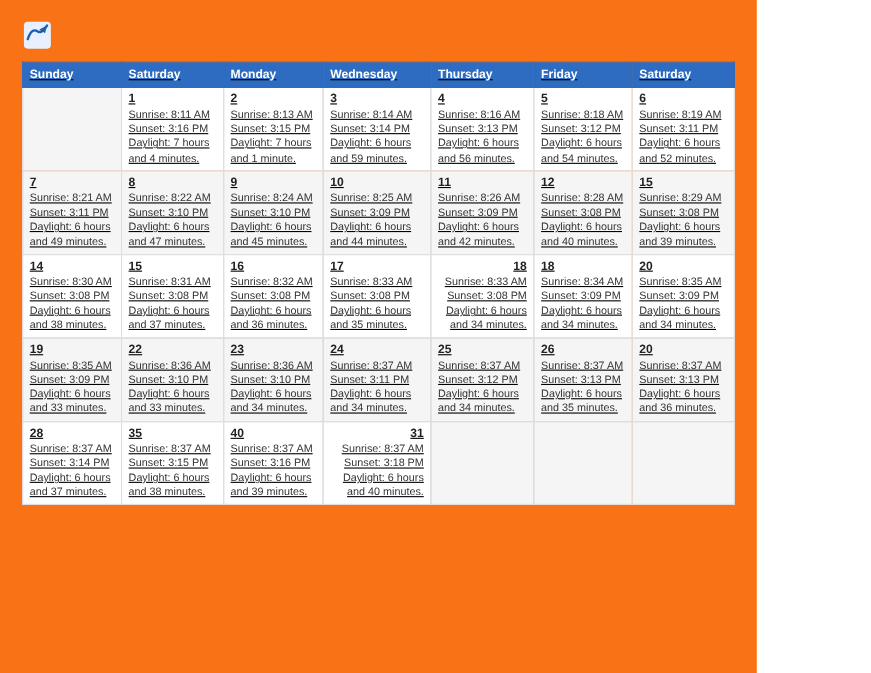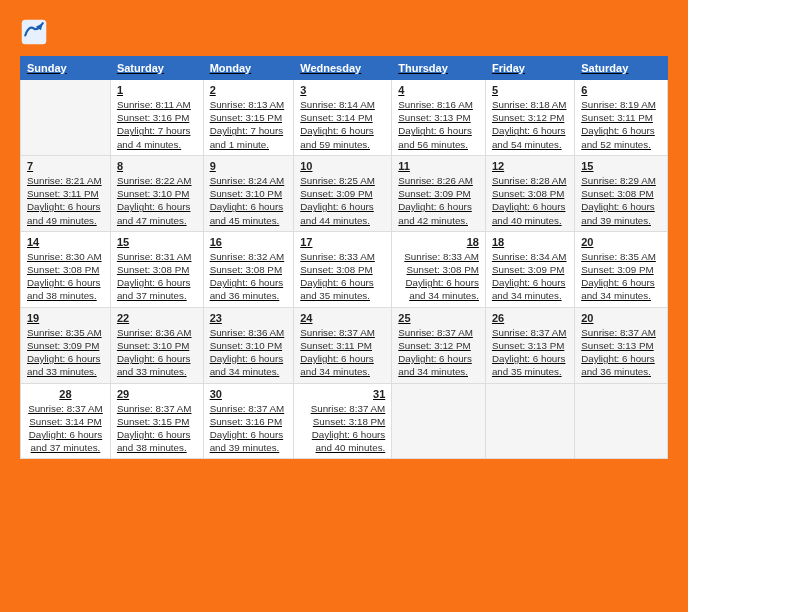--- a/index.html
+++ b/index.html
@@ -250,30 +250,30 @@
           <td style="background: rgb(245, 245, 245);">
             <span class="day-num">26</span>
             <div class="day-info">Sunrise: 8:37 AM<br>Sunset: 3:13 PM<br>Daylight: 6 hours<br>and 35 minutes.</div>
           </td>
           <td style="background: rgb(245, 245, 245);">
             <span class="day-num">20</span>
             <div class="day-info">Sunrise: 8:37 AM<br>Sunset: 3:13 PM<br>Daylight: 6 hours<br>and 36 minutes.</div>
           </td>
         </tr>
         <tr>
-          <td style="background: rgb(255, 255, 255); text-align: center;">
+          <td style="background: rgb(255, 255, 255);">
             <span class="day-num">28</span>
             <div class="day-info">Sunrise: 8:37 AM<br>Sunset: 3:14 PM<br>Daylight: 6 hours<br>and 37 minutes.</div>
           </td>
           <td style="background: rgb(255, 255, 255);">
-            <span class="day-num">29</span>
+            <span class="day-num">35</span>
             <div class="day-info">Sunrise: 8:37 AM<br>Sunset: 3:15 PM<br>Daylight: 6 hours<br>and 38 minutes.</div>
           </td>
           <td style="background: rgb(255, 255, 255);">
-            <span class="day-num">30</span>
+            <span class="day-num">40</span>
             <div class="day-info">Sunrise: 8:37 AM<br>Sunset: 3:16 PM<br>Daylight: 6 hours<br>and 39 minutes.</div>
           </td>
           <td style="background: rgb(255, 255, 255); text-align: right;">
             <span class="day-num">31</span>
             <div class="day-info">Sunrise: 8:37 AM<br>Sunset: 3:18 PM<br>Daylight: 6 hours<br>and 40 minutes.</div>
           </td>
           <td class="empty-cell"></td>
           <td class="empty-cell"></td>
           <td class="empty-cell"></td>
         </tr>

